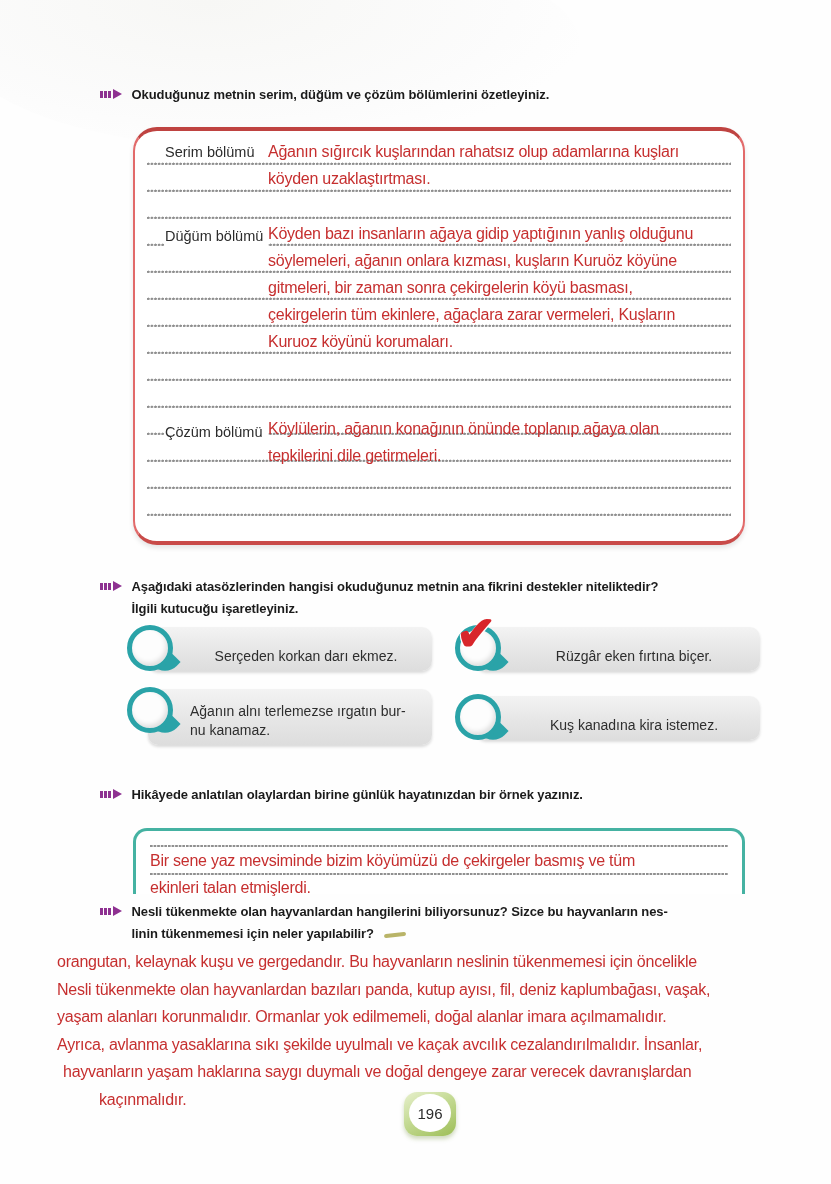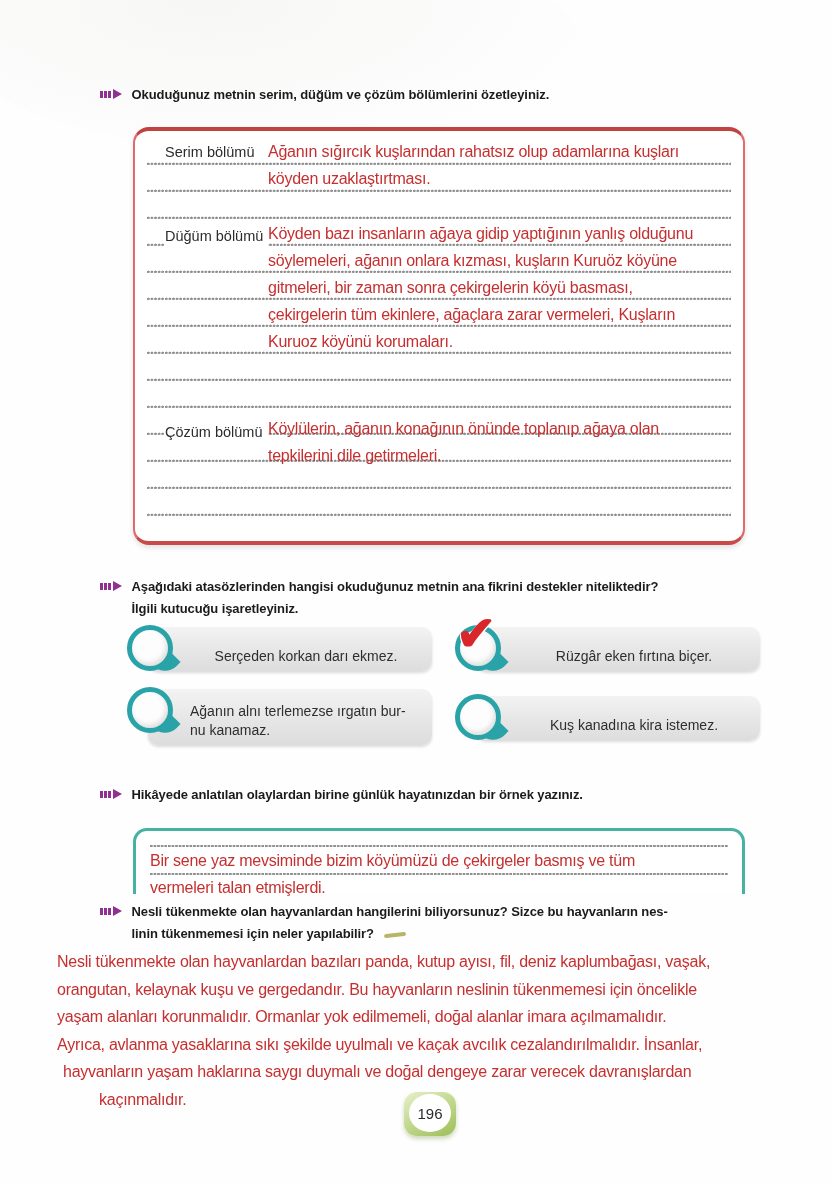--- a/index.html
+++ b/index.html
@@ -12,21 +12,21 @@
   .prompt{position:absolute;display:flex;align-items:flex-start;color:#1b1b1b;}
   .bullet{display:inline-flex;align-items:center;margin-top:5px;margin-right:10px;flex:0 0 auto;}
   .bullet i{width:2.6px;height:7px;background:#8e3191;margin-right:1.6px;display:inline-block;}
   .bullet b{display:inline-block;width:0;height:0;border-left:9px solid #8e3191;
             border-top:5.5px solid transparent;border-bottom:5.5px solid transparent;}
   .ptext{font-weight:700;font-size:13px;line-height:22px;letter-spacing:-0.1px;}
 
   
   .box{position:absolute;background:#fff;box-sizing:border-box;}
   .red-box{left:133px;top:127px;width:612px;height:418px;border:2px solid #e26a6a;
-           border-top:4px solid #bf4341;border-bottom:4px solid #c94b49;border-radius:16px;
+           border-top:4px solid #bf4341;border-bottom:4px solid #c94b49;border-radius:24px;
            box-shadow:0 3px 5px rgba(0,0,0,0.10);}
   .green-box{left:133px;top:828px;width:612px;height:66px;border:3px solid #45b2a2;border-bottom:none;
              border-radius:14px 14px 0 0;}
   .dots{position:absolute;left:12px;right:12px;top:7px;bottom:10px;
         background-image:radial-gradient(circle at 1.3px 25.8px,#8f8f8f 1.05px,rgba(0,0,0,0) 1.5px);
         background-size:3.6px 27px;}
   .dots-green{position:absolute;left:14px;right:14px;top:0;bottom:0;
         background-image:radial-gradient(circle at 1.3px 15px,#8f8f8f 1.05px,rgba(0,0,0,0) 1.5px);
         background-size:3.6px 28px;}
   .flabel{position:absolute;left:30px;font-size:14.5px;color:#2c2c2c;background:#fff;
@@ -187,40 +187,40 @@
         <i></i>
         <b></b>
       </span>
     <span class="ptext">Hikâyede anlatılan olaylardan birine günlük hayatınızdan bir örnek yazınız.</span>
   </div>
 
   <div class="box green-box">
     <div class="dots-green"></div>
     <div class="ans">
       <div class="aline">Bir sene yaz mevsiminde bizim köyümüzü de çekirgeler basmış ve tüm</div>
-      <div class="aline">vermeleri talan etmişlerdi.</div>
+      <div class="aline">ekinleri talan etmişlerdi.</div>
     </div>
   </div>
 
   <div class="prompt" style="left:100px;top:901px;width:700px;">
     <span class="bullet">
         <i></i>
         <i></i>
         <i></i>
         <b></b>
       </span>
     <span>
       <span class="ptext" style="display:block;">Nesli tükenmekte olan hayvanlardan hangilerini biliyorsunuz? Sizce bu hayvanların nes-</span>
       <span class="ptext" style="display:block;"><span>linin tükenmemesi için neler yapılabilir?</span><span class="pen-mark"></span></span>
     </span>
   </div>
 
   <div class="red-par">
+    <div>orangutan, kelaynak kuşu ve gergedandır. Bu hayvanların neslinin tükenmemesi için öncelikle</div>
     <div>Nesli tükenmekte olan hayvanlardan bazıları panda, kutup ayısı, fil, deniz kaplumbağası, vaşak,</div>
-    <div>orangutan, kelaynak kuşu ve gergedandır. Bu hayvanların neslinin tükenmemesi için öncelikle</div>
     <div>yaşam alanları korunmalıdır. Ormanlar yok edilmemeli, doğal alanlar imara açılmamalıdır.</div>
     <div>Ayrıca, avlanma yasaklarına sıkı şekilde uyulmalı ve kaçak avcılık cezalandırılmalıdır. İnsanlar,</div>
     <div style="padding-left:6px;">hayvanların yaşam haklarına saygı duymalı ve doğal dengeye zarar verecek davranışlardan</div>
     <div style="padding-left:6px;margin-left:36px;">kaçınmalıdır.</div>
   </div>
 
   <div class="badge">
     <div class="inner">196</div>
   </div>
 </div>

